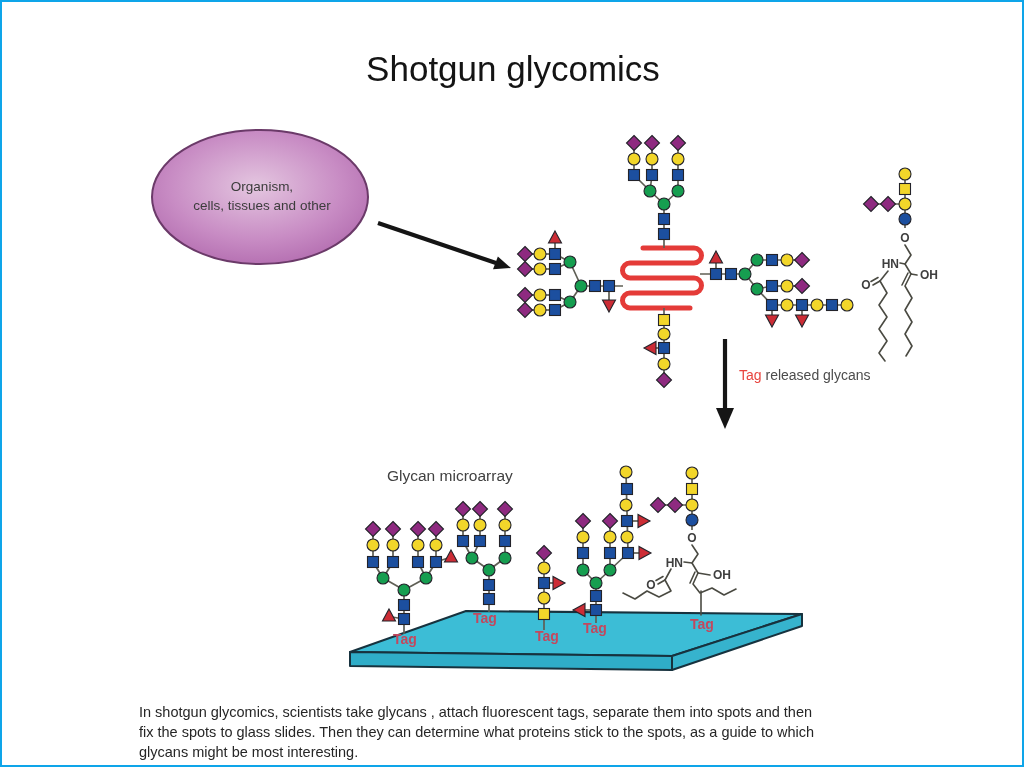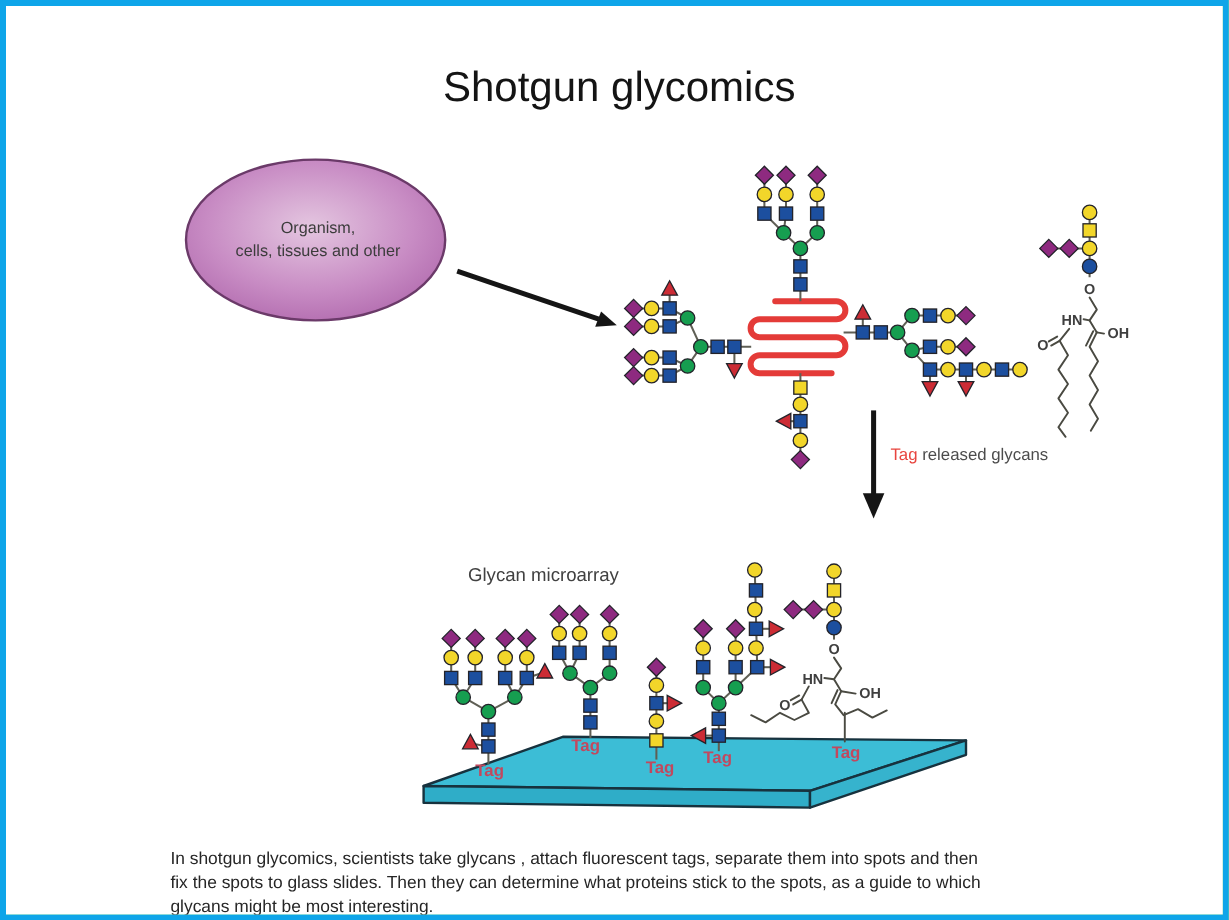--- a/index.html
+++ b/index.html
@@ -1,17 +1,17 @@
 <!DOCTYPE html>
 <html><head>
 <meta charset="utf-8">
 <style>
   html,body{margin:0;padding:0;background:#fff;}
-  .canvas{position:relative;width:1024px;height:767px;background:#22c55e;
-          border:5px solid #0ea5e9;box-sizing:border-box;overflow:hidden;}
+  .canvas{position:relative;width:1024px;height:767px;background:#ef4444;
+          border:2px solid #0ea5e9;box-sizing:border-box;overflow:hidden;}
   svg{display:block;}
   svg text{font-family:"Liberation Sans","DejaVu Sans",sans-serif;}
   .title-text{font-size:35px;fill:#141414;}
   .ellipse-text{font-size:13.5px;fill:#3c3c3c;}
   .note-text{font-size:14px;fill:#4c4c4c;}
   .tag-red{fill:#e8453f;}
   .micro-label{font-size:15.5px;fill:#414141;}
   .slide-tag{font-size:14px;font-weight:700;fill:#c2485e;}
   .chem-label{font-size:12px;font-weight:700;fill:#3f3f3f;}
   .chem-line{stroke:#4a4a42;stroke-width:1.6;fill:none;stroke-linecap:round;stroke-linejoin:round;}

